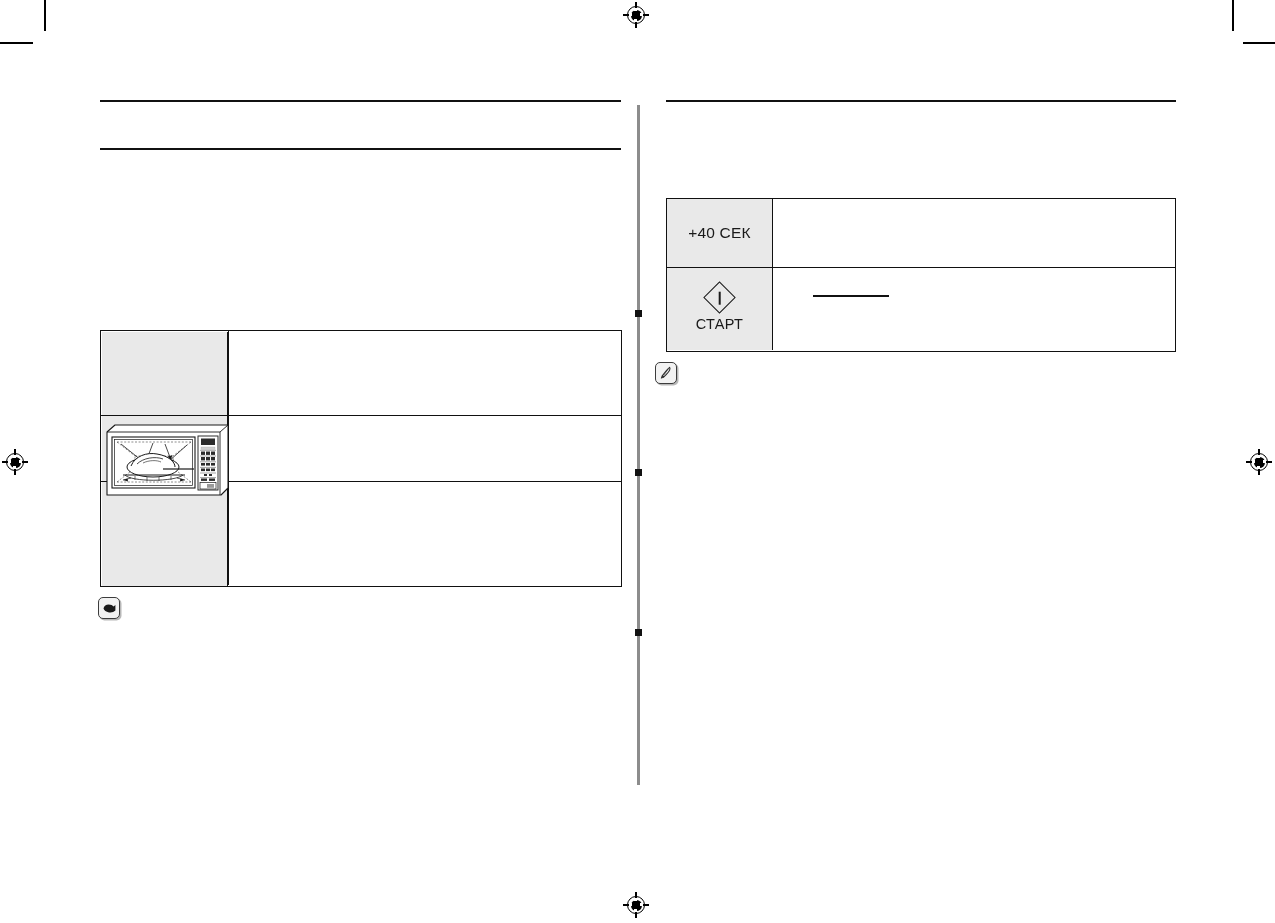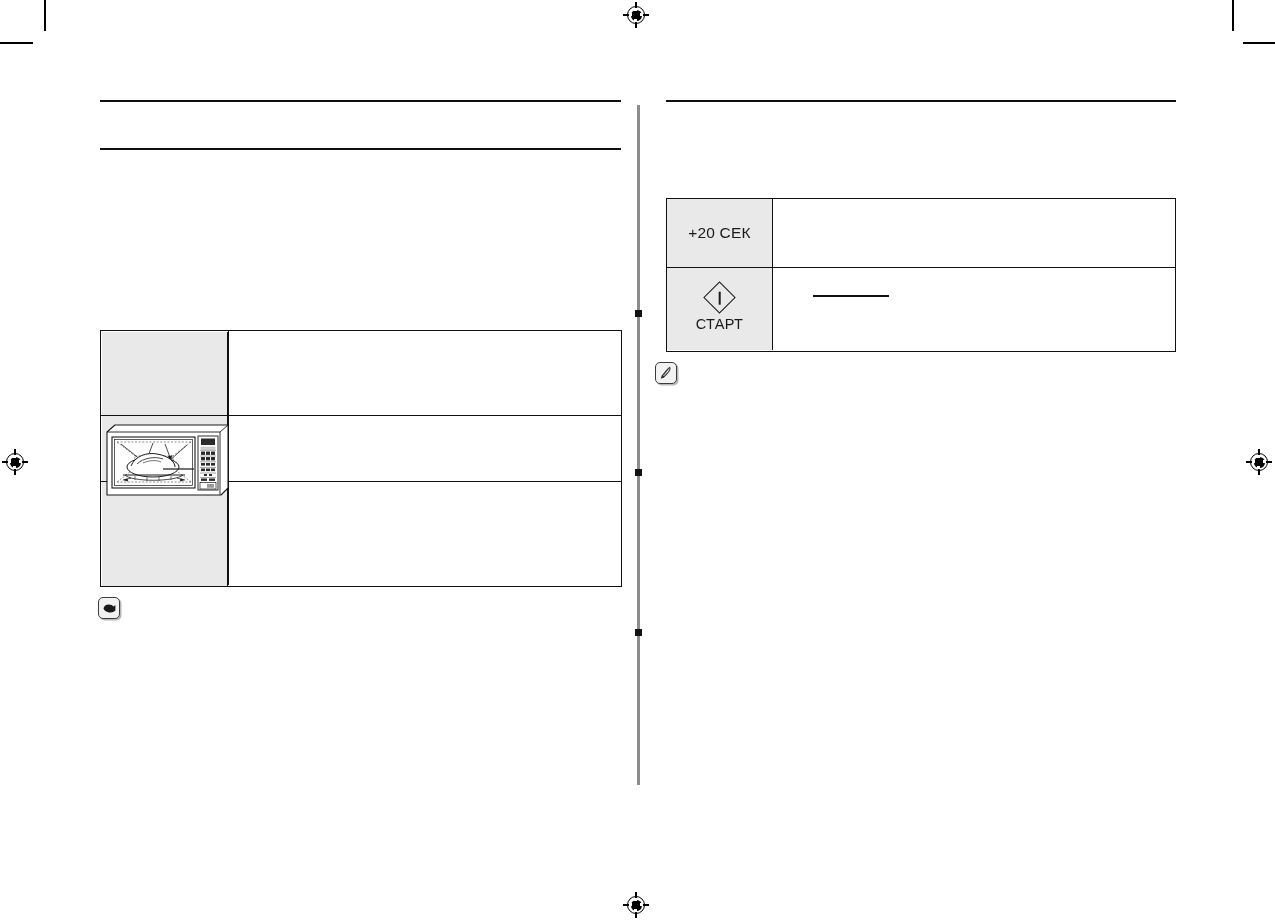--- a/index.html
+++ b/index.html
@@ -373,21 +373,21 @@
     <svg width="15" height="13" viewBox="0 0 15 13">
       <path d="M1.5,6.5 C2,4.2 4,2.6 6.6,2.6 C9,2.6 10.6,3.6 11.6,4.4 L13.4,3.1 L13.4,8.6 C11.8,10.2 9.4,10.8 7,10.4 C4,9.9 2,8.4 1.5,6.5 Z" fill="#1a1a1a"></path>
     </svg>
   </div>
 
   <div class="rule" style="left:666px; top:100px; width:510px;"></div>
 
   <div class="tbl" id="right-table">
     <div class="row row-a">
       <div class="cell-key">
-        <span class="btn-label">+20 СЕК</span>
+        <span class="btn-label">+40 СЕК</span>
       </div>
       <div class="cell-val">
         <span></span>
       </div>
     </div>
     <div class="row row-b">
       <div class="cell-key">
         <span class="diamond">
           <span class="bar"></span>
         </span>

